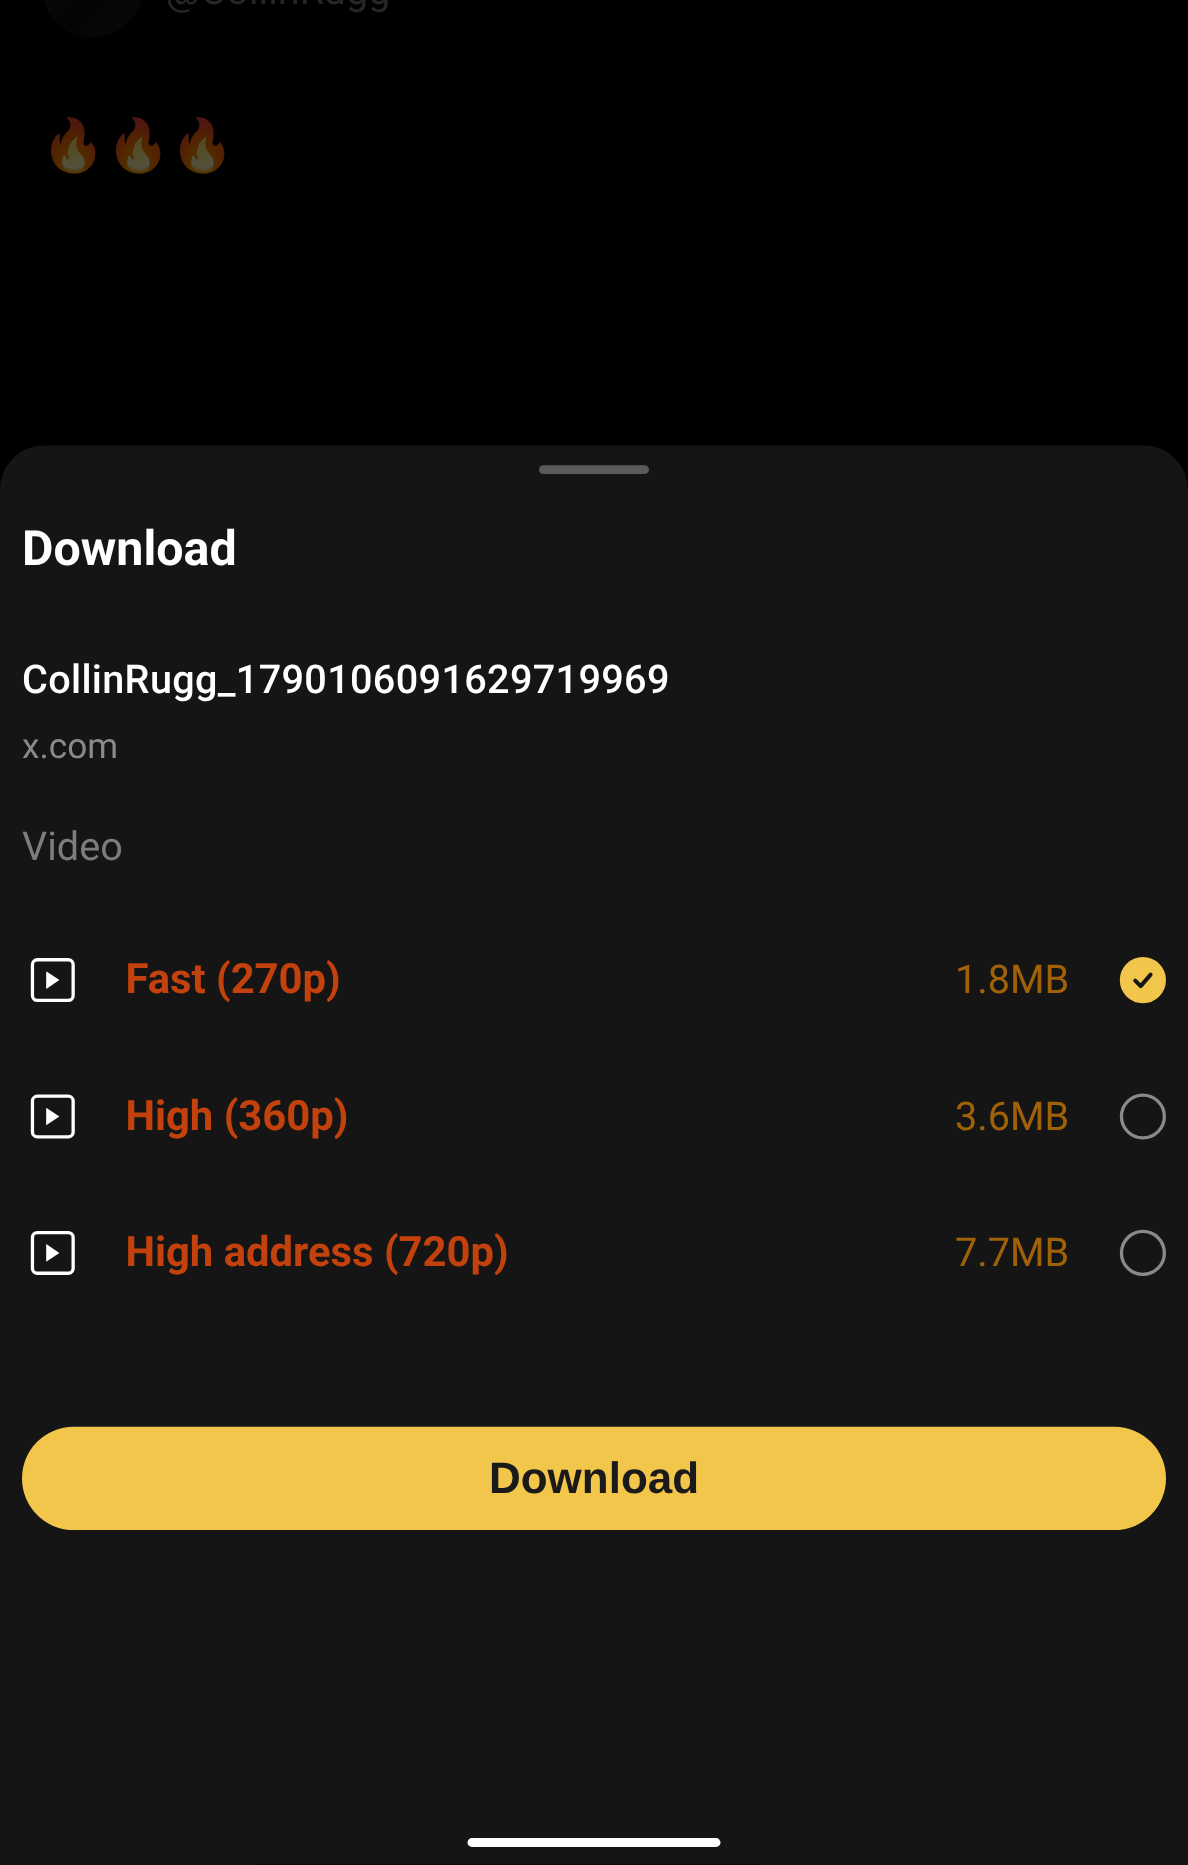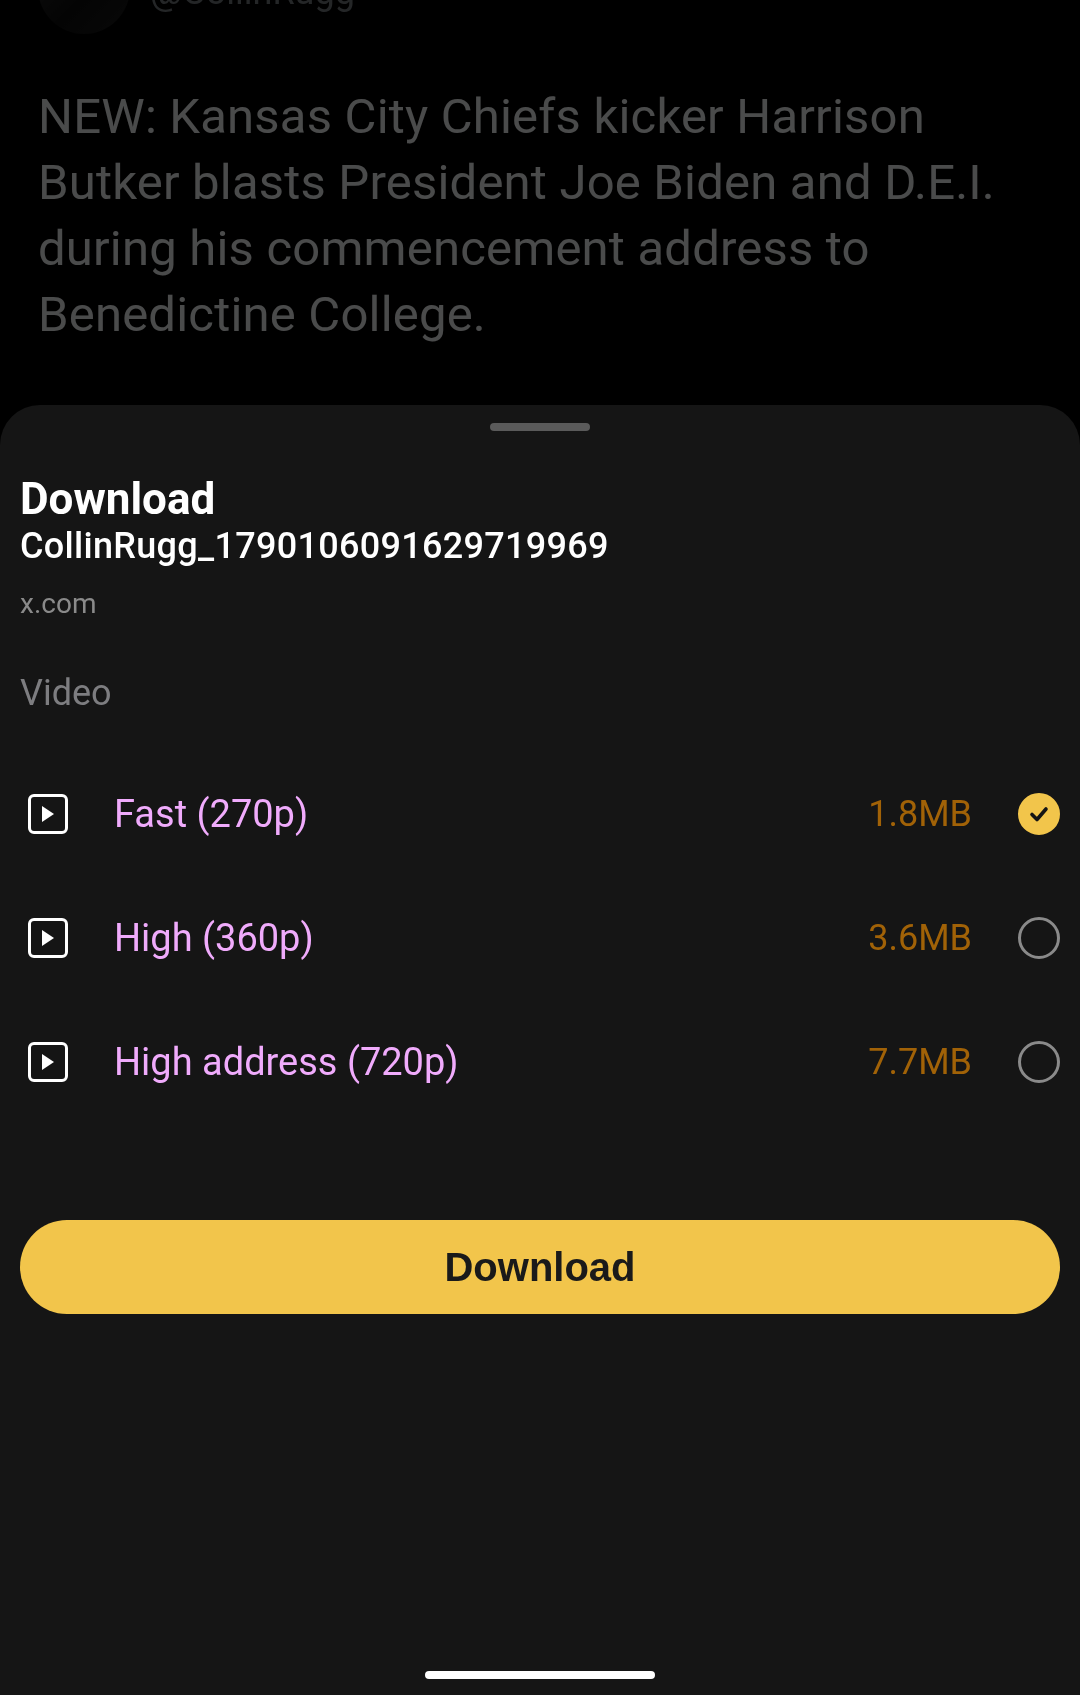--- a/index.html
+++ b/index.html
@@ -21,34 +21,34 @@
     position:absolute; left:0; right:0; bottom:0; top:405px;
     background:#151515; border-top-left-radius:40px; border-top-right-radius:40px;
     padding: 0 20px;
     display:flex; flex-direction:column;
   }
   .grab {
     width:100px; height:8px; border-radius:4px; background:#5a5a5a;
     margin:18px auto 0 auto;
   }
   .sheet-title { color:#ffffff; font-size:44px; font-weight:700; margin-top:42px;}
-  .file-name { color:#ffffff; font-size:36px; font-weight:500; letter-spacing:0.3px;}
-  .file-domain { color:#8a8a8a; font-size:28px; margin-top:20px;}
+  .file-name { color:#ffffff; font-size:36px; font-weight:500; margin-top:72px; letter-spacing:0.3px;}
+  .file-domain { color:#8a8a8a; font-size:32px; margin-top:20px;}
   .section-label { color:#7d7d80; font-size:36px; margin-top:52px;}
   .options { margin-top:38px; display:flex; flex-direction:column; }
   .opt {
     display:flex; align-items:center; height:124px; gap:46px; cursor:pointer;
   }
   .play-box {
     width:40px; height:40px; border:3.5px solid #fff; border-radius:6px;
     display:flex; align-items:center; justify-content:center; flex:0 0 40px;
     margin-left:8px;
   }
   .play-box svg { display:block; }
-  .opt-label { color:#f0abfc; font-size:38px; font-weight:400; flex:1;}
+  .opt-label { color:#c2410c; font-size:38px; font-weight:700; flex:1;}
   .opt-size { color:#a16207; font-size:36px; }
   .radio {
     width:42px; height:42px; border-radius:50%; border:3px solid #8a8a8a;
     display:flex; align-items:center; justify-content:center; flex:0 0 42px;
   }
   .radio.selected { background:#f2c54b; border-color:#f2c54b;}
   .radio.selected svg { display:block; }
   .radio svg { display:none; }
   .dl-btn {
     margin-top:96px; width:100%; height:94px; border-radius:50px;
@@ -62,21 +62,20 @@
   }
 </style>
 </head>
 <body>
 
 <div class="bg-tweet">
   <div class="bg-header">
     <div class="avatar"></div>
     <div class="handle">@CollinRugg</div>
   </div>
-  <div class="tweet-text">NEW: Kansas City Chiefs kicker Harrison Butker blasts President Joe Biden and D.E.I. during his commencement address to Benedictine College.</div>
   <div class="fires">🔥🔥🔥</div>
 </div>
 
 <div class="sheet">
   <div class="grab"></div>
   <div class="sheet-title">Download</div>
   <div class="file-name">CollinRugg_1790106091629719969</div>
   <div class="file-domain">x.com</div>
   <div class="section-label">Video</div>
 

